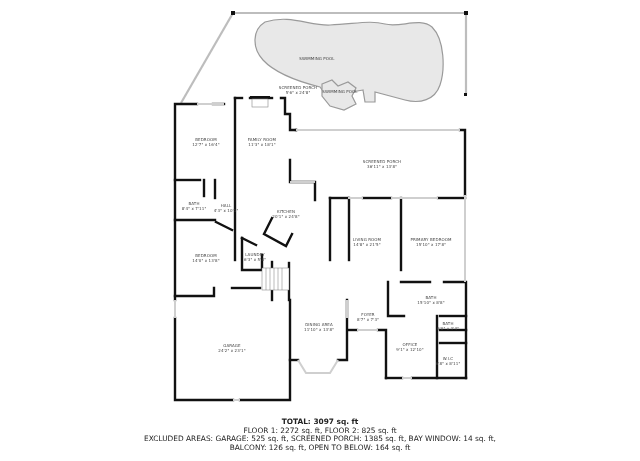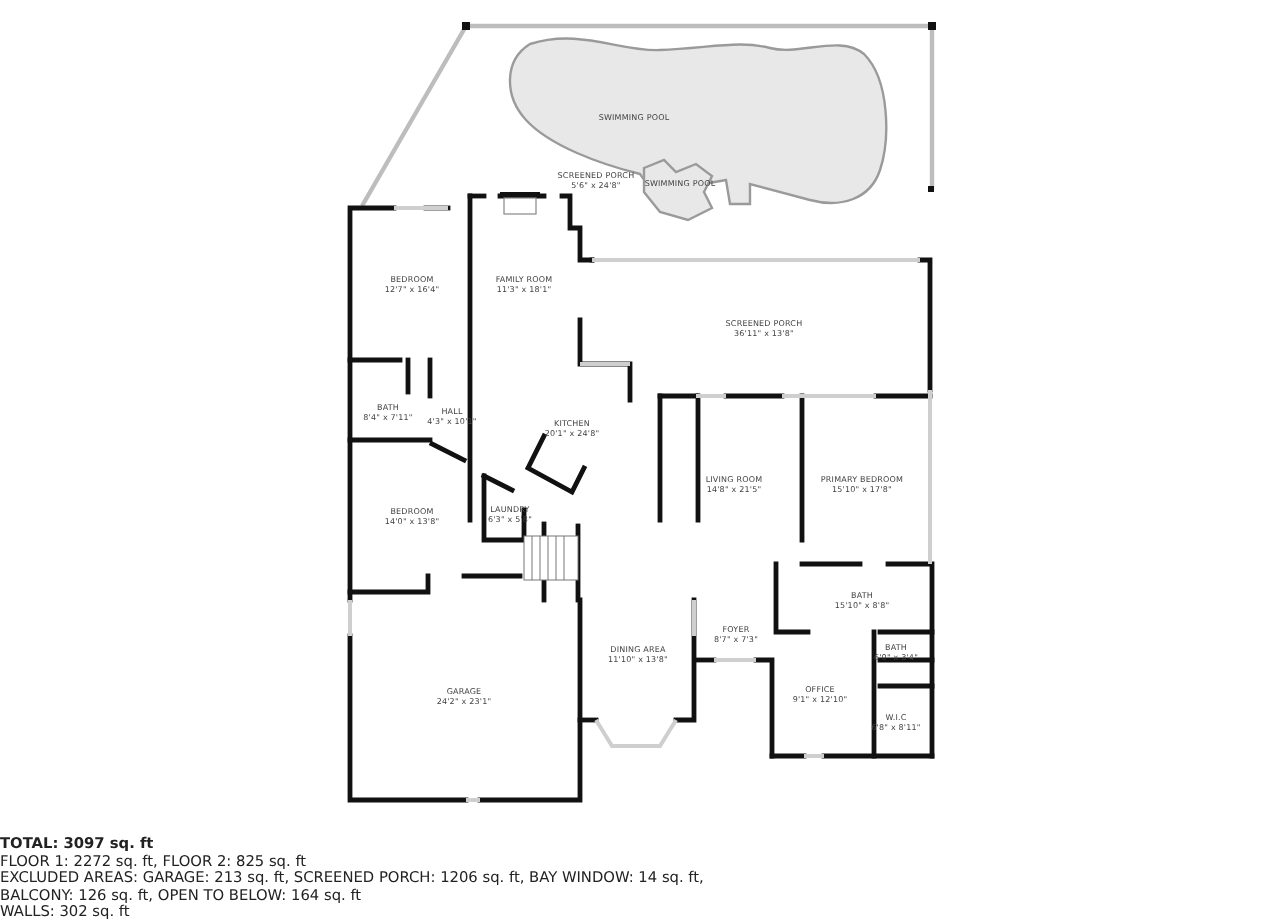--- a/index.html
+++ b/index.html
@@ -1,19 +1,19 @@
 <!DOCTYPE html>
 <html><head>
 <meta charset="utf-8">
 <style>
   html, body { margin:0; padding:0; background:#ffffff; }
   body { width:640px; height:461px; position:relative; overflow:hidden; font-family:"DejaVu Sans", sans-serif; }
   #plan { position:absolute; left:0; top:0; width:640px; height:405px; }
   .room-label { font-family:"DejaVu Sans", sans-serif; font-size:4px; fill:#444; text-anchor:middle; letter-spacing:0.1px; }
-  .summary { position:absolute; left:0; top:418px; width:640px; text-align:left; font-family:"DejaVu Sans", sans-serif; font-size:7.4px; line-height:8.6px; color:#222; }
+  .summary { position:absolute; left:0; top:418px; width:640px; text-align:center; font-family:"DejaVu Sans", sans-serif; font-size:7.4px; line-height:8.6px; color:#222; }
   .summary .total { font-weight:bold; }
 </style>
 </head>
 <body>
 
 <svg id="plan" viewBox="0 0 640 405" xmlns="http://www.w3.org/2000/svg">
 
   <g stroke="#bdbdbd" stroke-width="2.2" fill="none">
     <polyline points="233,13 466,13 466,95"></polyline>
     <line x1="233" y1="13" x2="181" y2="103"></line>
@@ -168,16 +168,15 @@
     <text class="room-label" x="448" y="365">6'8" x 8'11"</text>
 
     <text class="room-label" x="232" y="347">GARAGE</text>
     <text class="room-label" x="232" y="352">24'2" x 23'1"</text>
   </g>
 </svg>
 
 <div class="summary">
   <div class="total">TOTAL: 3097 sq. ft</div>
   <div>FLOOR 1: 2272 sq. ft, FLOOR 2: 825 sq. ft</div>
-  <div>EXCLUDED AREAS: GARAGE: 213 sq. ft, SCREENED PORCH: 1206 sq. ft, BAY WINDOW: 14 sq. ft,</div>
+  <div>EXCLUDED AREAS: GARAGE: 525 sq. ft, SCREENED PORCH: 1385 sq. ft, BAY WINDOW: 14 sq. ft,</div>
   <div>BALCONY: 126 sq. ft, OPEN TO BELOW: 164 sq. ft</div>
-  <div>WALLS: 302 sq. ft</div>
 </div>
 
 </body></html>

